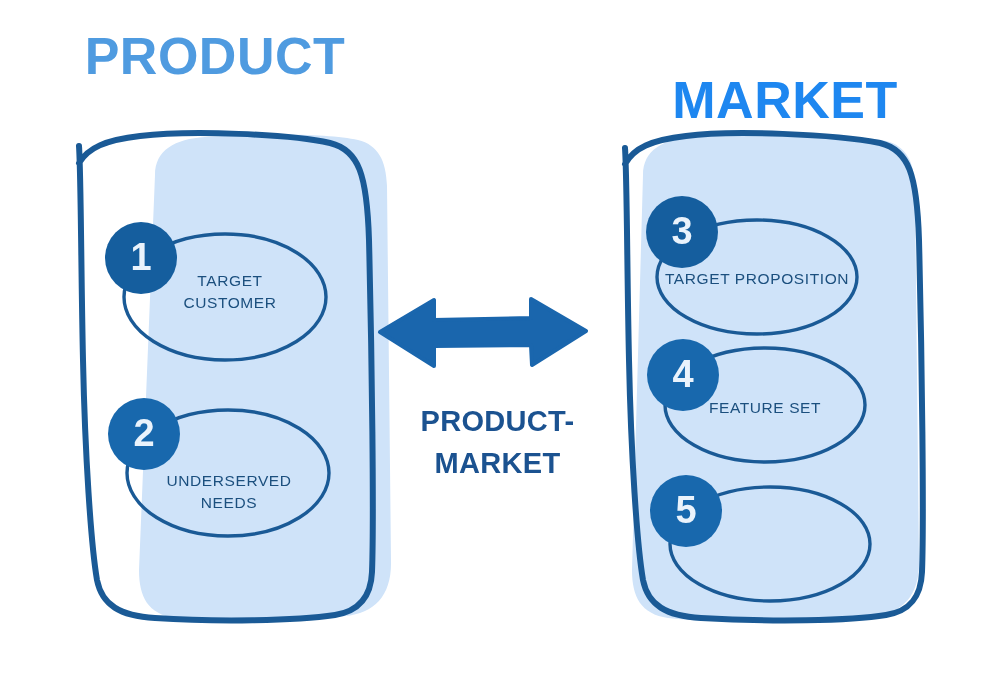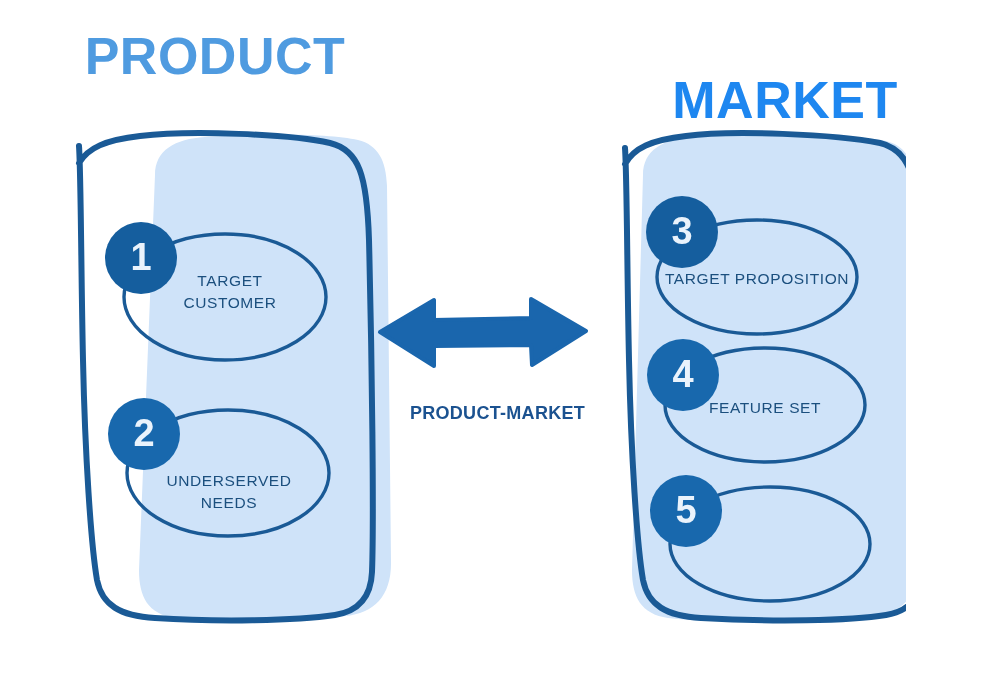--- a/index.html
+++ b/index.html
@@ -8,21 +8,21 @@
     padding: 0;
     background: #ffffff;
   }
   body {
     font-family: "Liberation Sans", sans-serif;
     -webkit-font-smoothing: antialiased;
   }
 
   #canvas {
     position: relative;
-    width: 906px;
+    width: 985px;
     height: 674px;
     background: #ffffff;
     overflow: hidden;
   }
 
   
   .col-heading {
     position: absolute;
     font-weight: 700;
     letter-spacing: 0.5px;
@@ -77,21 +77,21 @@
     user-select: none;
   }
 
   #center-caption {
     position: absolute;
     left: 370px;
     top: 400px;
     width: 255px;
     text-align: center;
     font-weight: 800;
-    font-size: 18px;
+    font-size: 29px;
     letter-spacing: 0.3px;
     line-height: 1.45;
     color: #1b5290;
     user-select: none;
   }
 </style>
 </head>
 <body>
 
 <div id="canvas">

